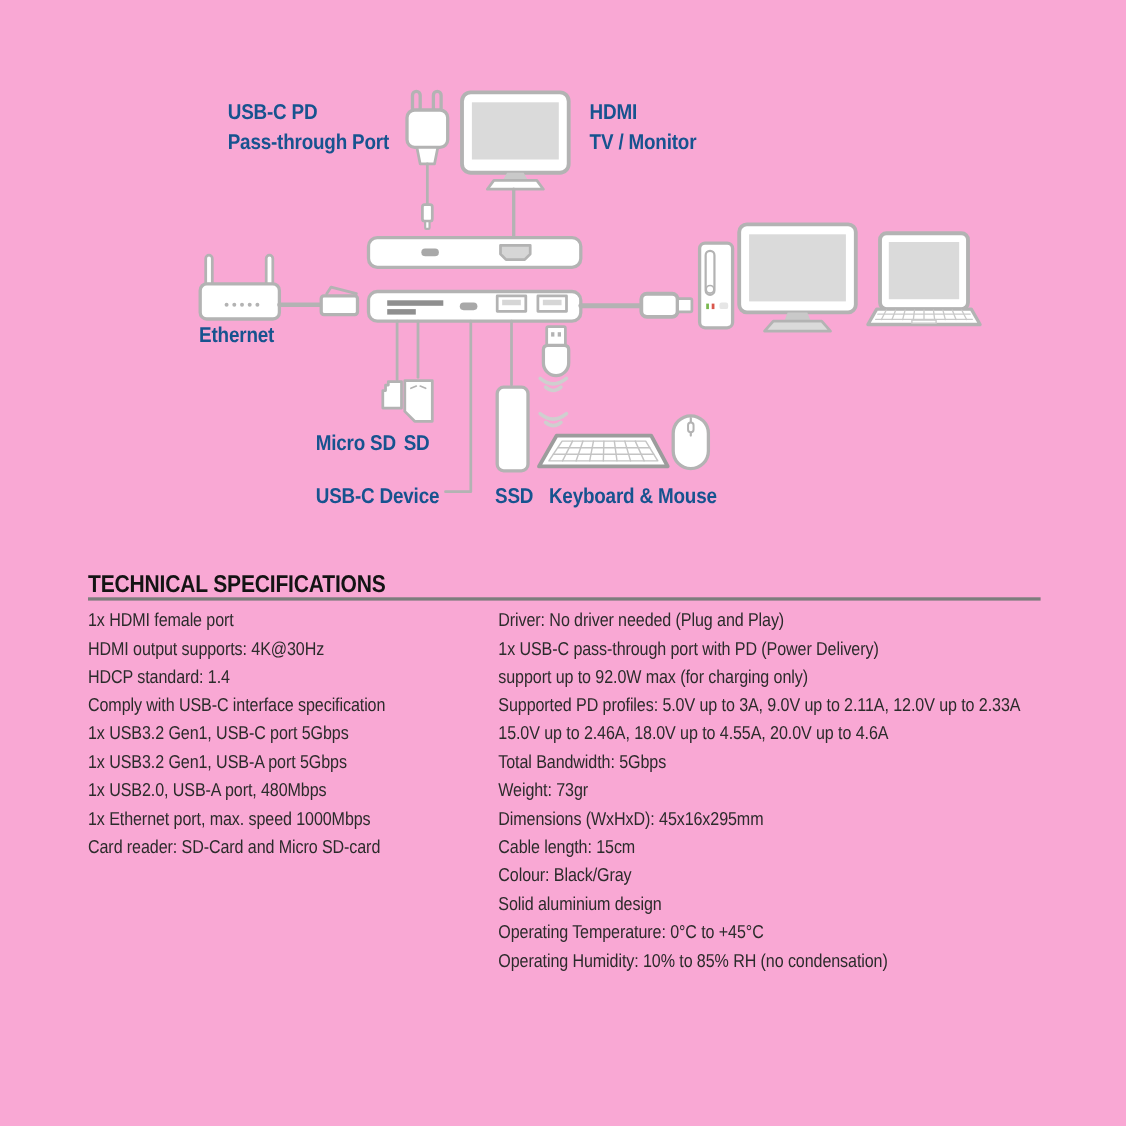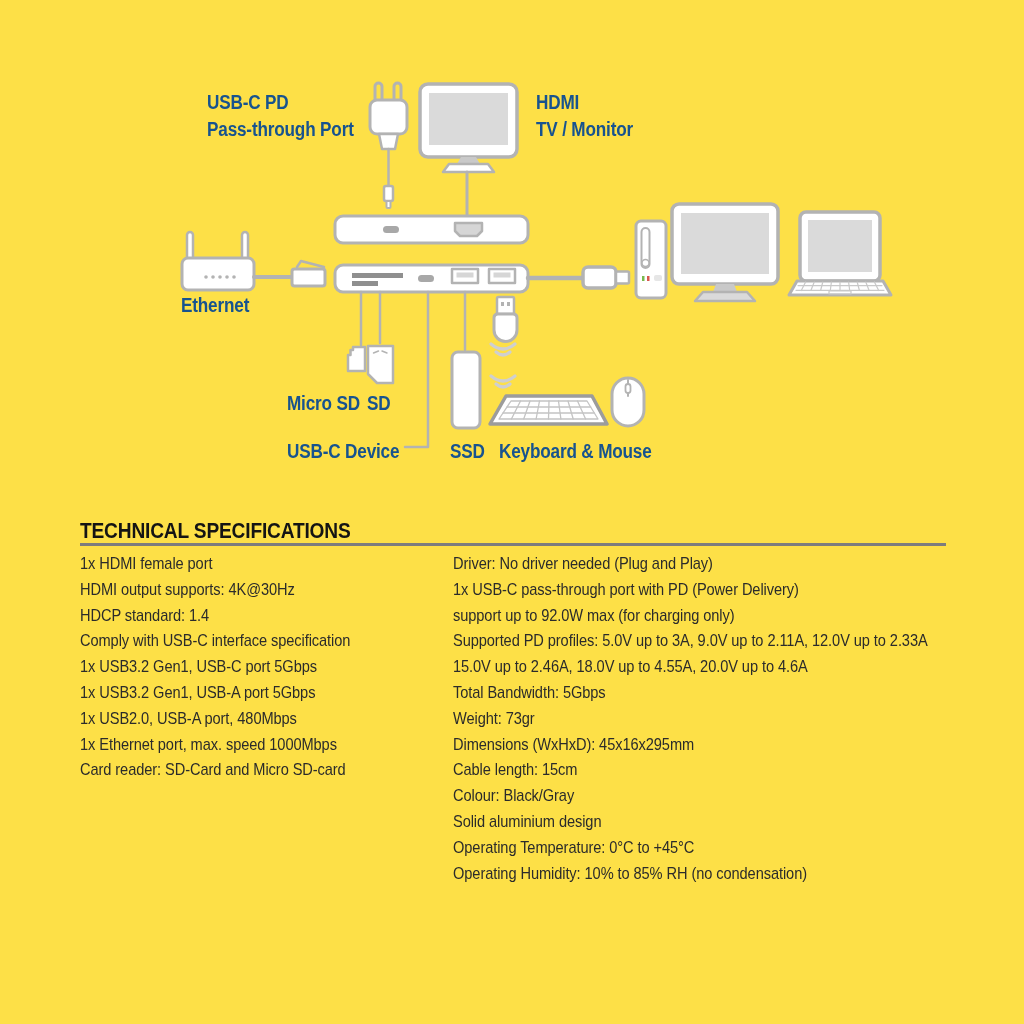--- a/index.html
+++ b/index.html
@@ -1,17 +1,17 @@
 <!DOCTYPE html>
 <html><head>
 <meta charset="utf-8">
 <style>
   html,body{margin:0;padding:0;background:#fff;}
   .canvas{
-    position:relative;width:1024px;height:1024px;background:#fde047;
+    position:relative;width:1024px;height:1024px;background:#f9a8d4;
     font-family:"Liberation Sans","DejaVu Sans",sans-serif;overflow:hidden;
   }
   .diagram{position:absolute;left:0;top:0;width:1024px;height:470px;}
   .diagram svg{position:absolute;left:0;top:0;}
   .blabel{
     position:absolute;color:#17538f;font-weight:bold;font-size:19.5px;line-height:26px;
     transform:scaleX(0.88);transform-origin:0 0;white-space:nowrap;letter-spacing:-0.2px;
   }
   .specs-title{
     position:absolute;left:80px;top:518px;color:#141414;font-weight:bold;font-size:22px;

